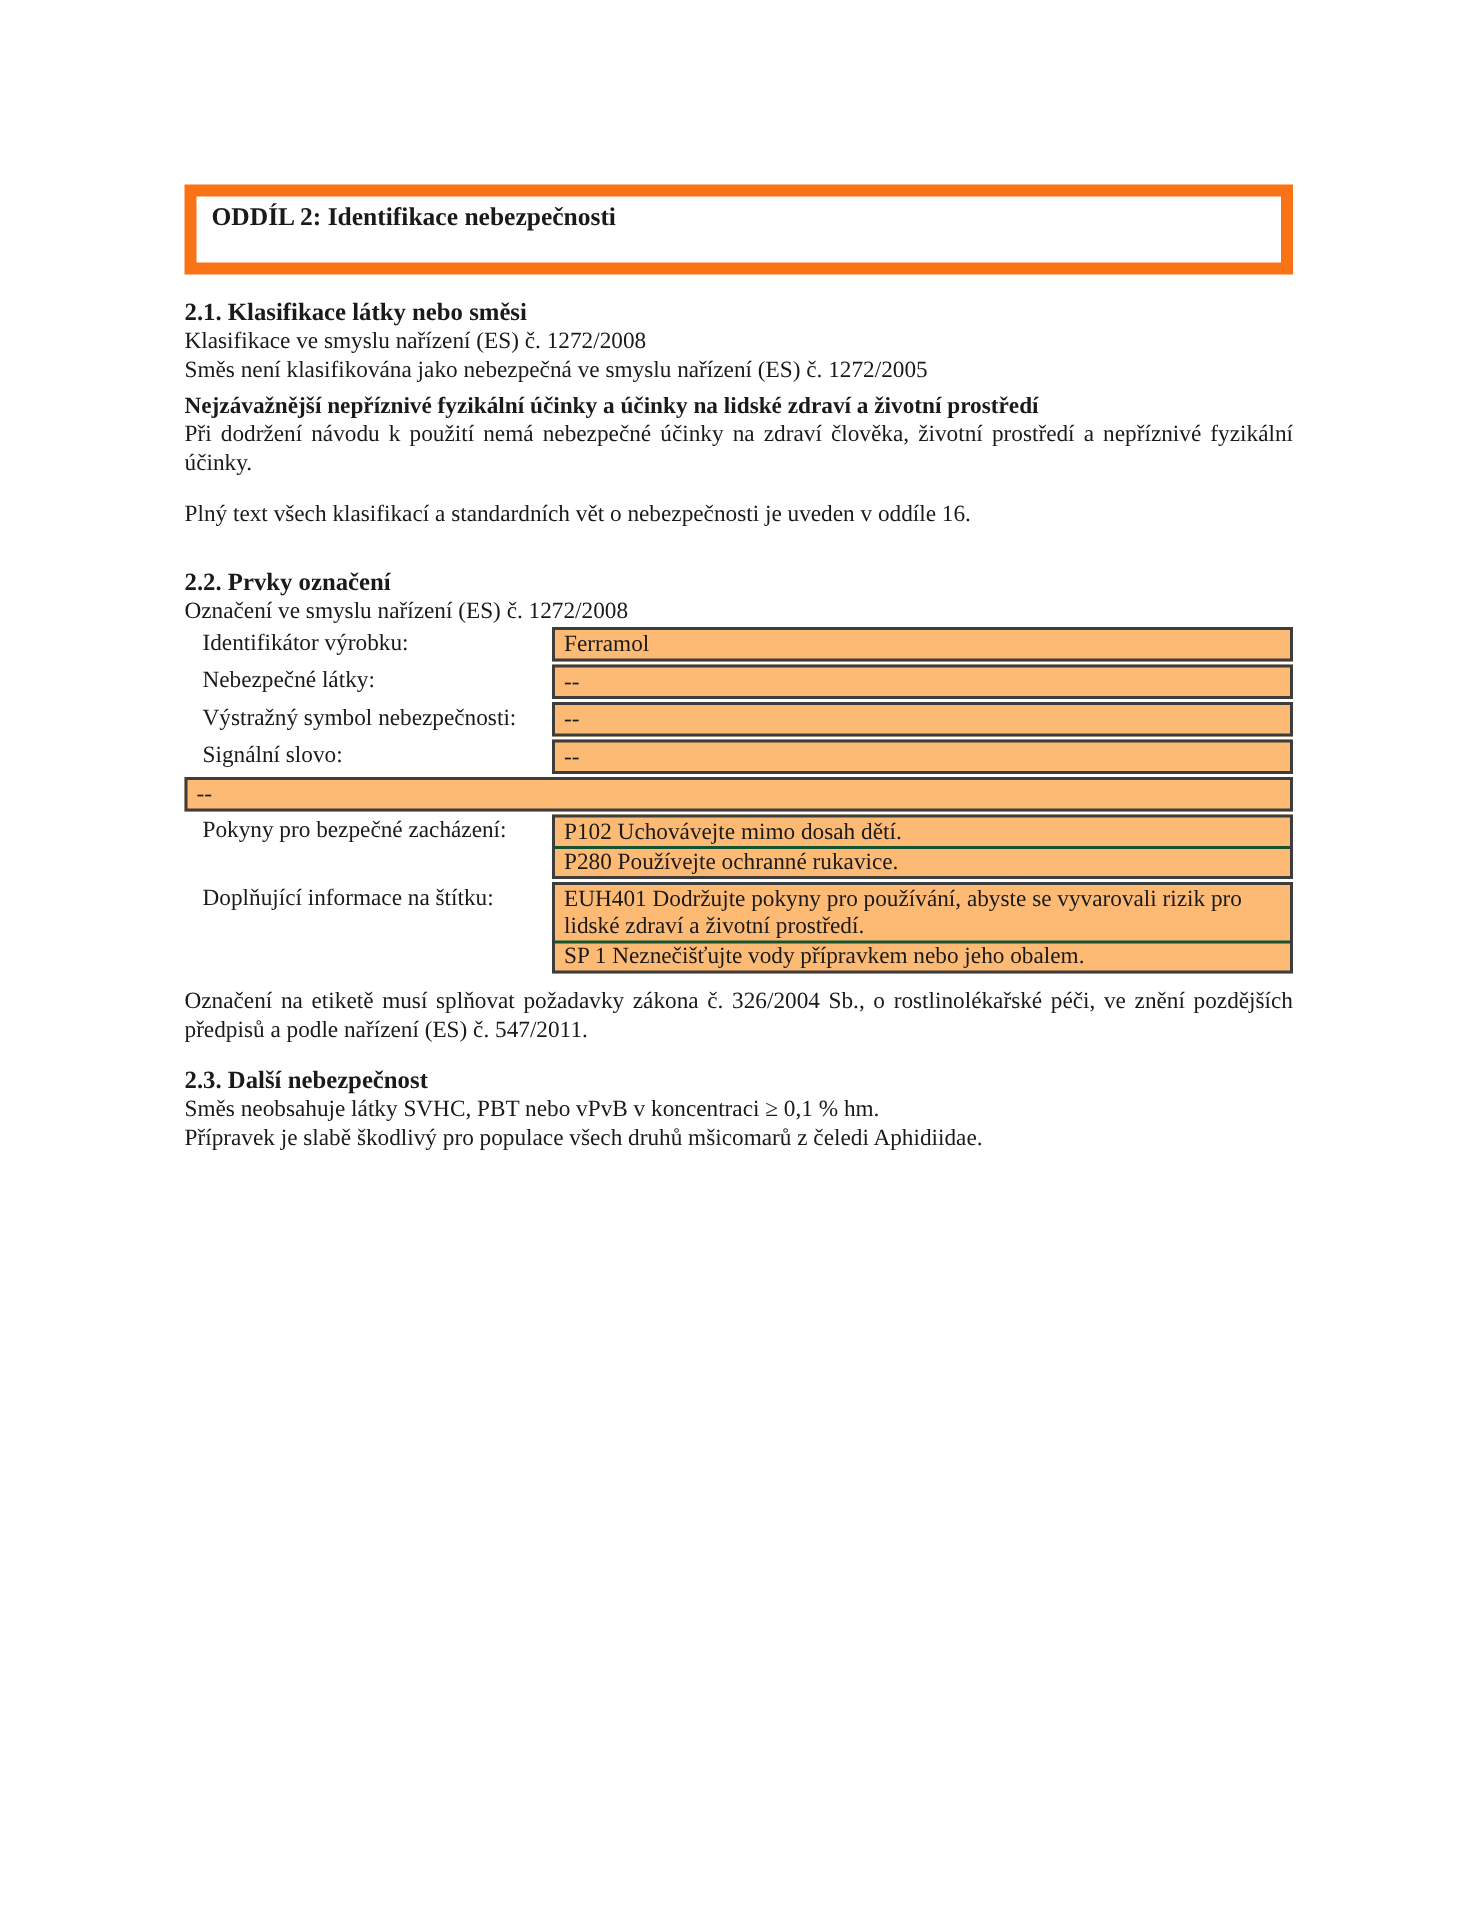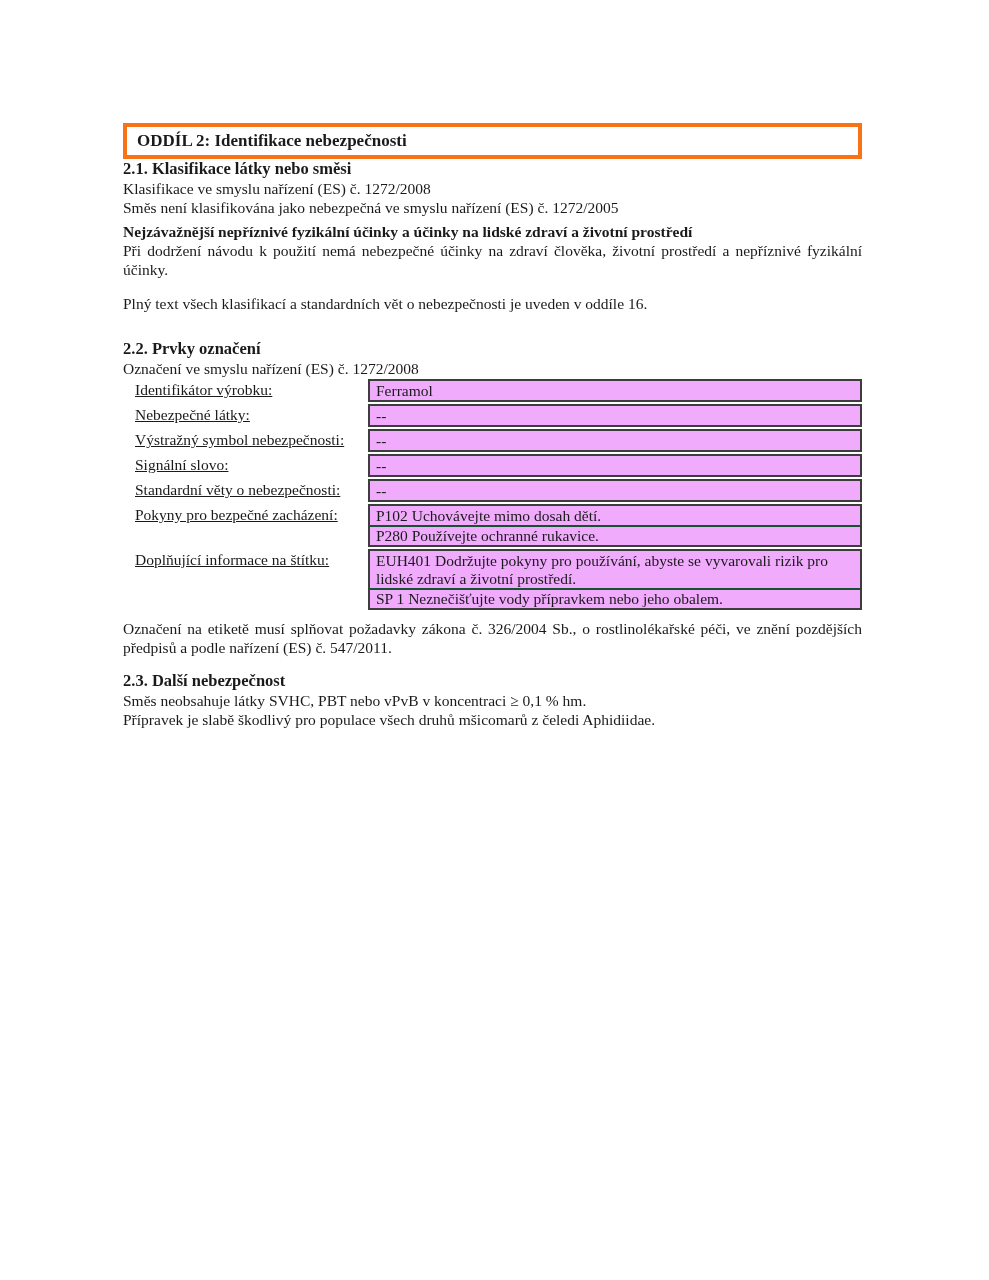--- a/index.html
+++ b/index.html
@@ -17,50 +17,49 @@
     background: #ffffff;
   }
   .content {
     position: absolute;
     left: 123px; top: 123px;
     width: 739px;
     font-size: 15.5px;
     line-height: 19px;
   }
   .section-box {
-    border: 4px solid #f97316;
-    padding: 3px 10px 4px 10px;
+    border: 8px solid #f97316;
+    padding: 3px 10px 20px 10px;
     font-weight: bold;
     font-size: 17px;
     line-height: 21px;
   }
   .h2 {
     font-weight: bold;
     font-size: 16.5px;
     line-height: 20px;
   }
-  .h21 { }
+  .h21 { margin-top: 15px; }
   .block-1 { }
   .bold-line { font-weight: bold; margin-top: 5px; }
   .just { text-align: justify; }
   .plny { margin-top: 15px; }
   .h22 { margin-top: 26px; }
   .label-table { margin-top: 1px; }
   .trow { display: flex; align-items: stretch; margin-bottom: 2px; }
   .tlabel {
     width: 245px;
     padding-left: 12px;
     padding-top: 1px;
     flex: 0 0 245px;
-    text-decoration: underline;
   }
   .tcell {
     flex: 1 1 auto;
     border: 2px solid #3d3d3d;
-    background: #f0abfc;
+    background: #fdba74;
   }
   .tval { padding: 0 6px; line-height: 18px; }
   .tcell .tval:first-child { padding-top: 1px; }
   .tval.sep { border-top: 2px solid #14532d; }
   .note { margin-top: 9px; }
   .h23 { margin-top: 14px; }
   .italic { }
 </style>
 </head>
 <body>
@@ -106,21 +105,20 @@
             <div class="tval">--</div>
           </div>
         </div>
         <div class="trow">
           <div class="tlabel">Signální slovo:</div>
           <div class="tcell">
             <div class="tval">--</div>
           </div>
         </div>
         <div class="trow">
-          <div class="tlabel">Standardní věty o nebezpečnosti:</div>
           <div class="tcell">
             <div class="tval">--</div>
           </div>
         </div>
         <div class="trow">
           <div class="tlabel">Pokyny pro bezpečné zacházení:</div>
           <div class="tcell">
             <div class="tval">P102 Uchovávejte mimo dosah dětí.</div>
             <div class="tval sep">P280 Používejte ochranné rukavice.</div>
           </div>

